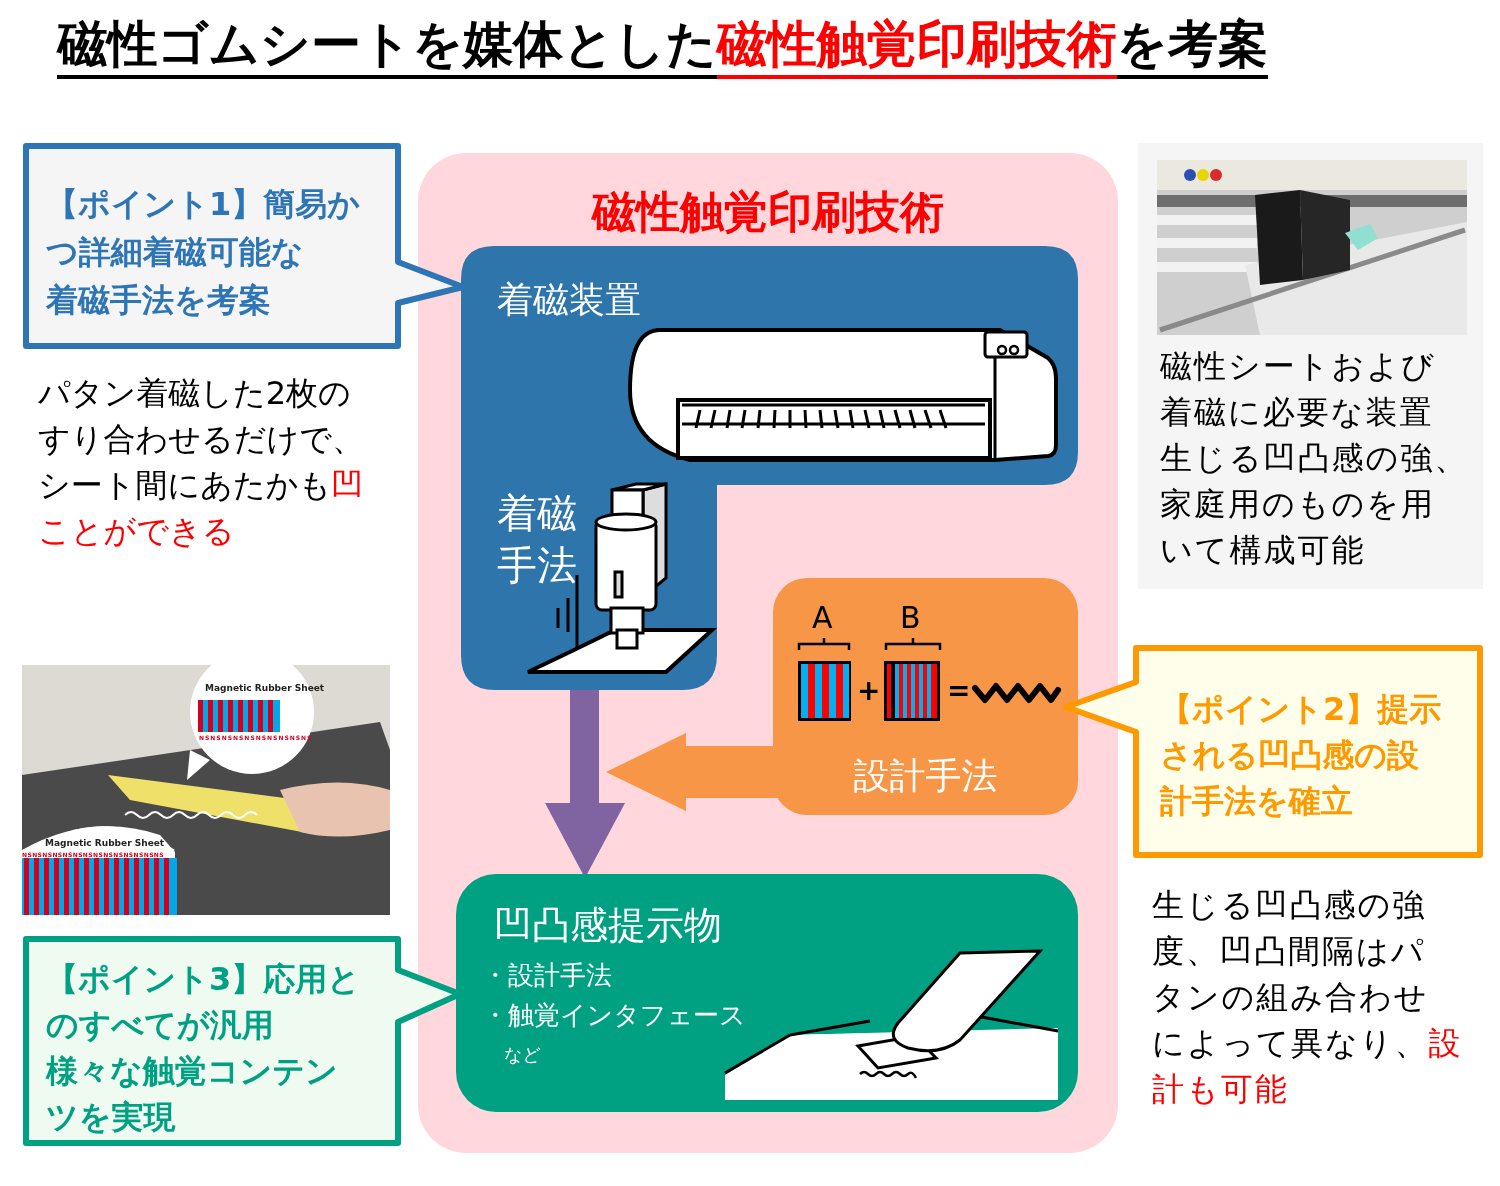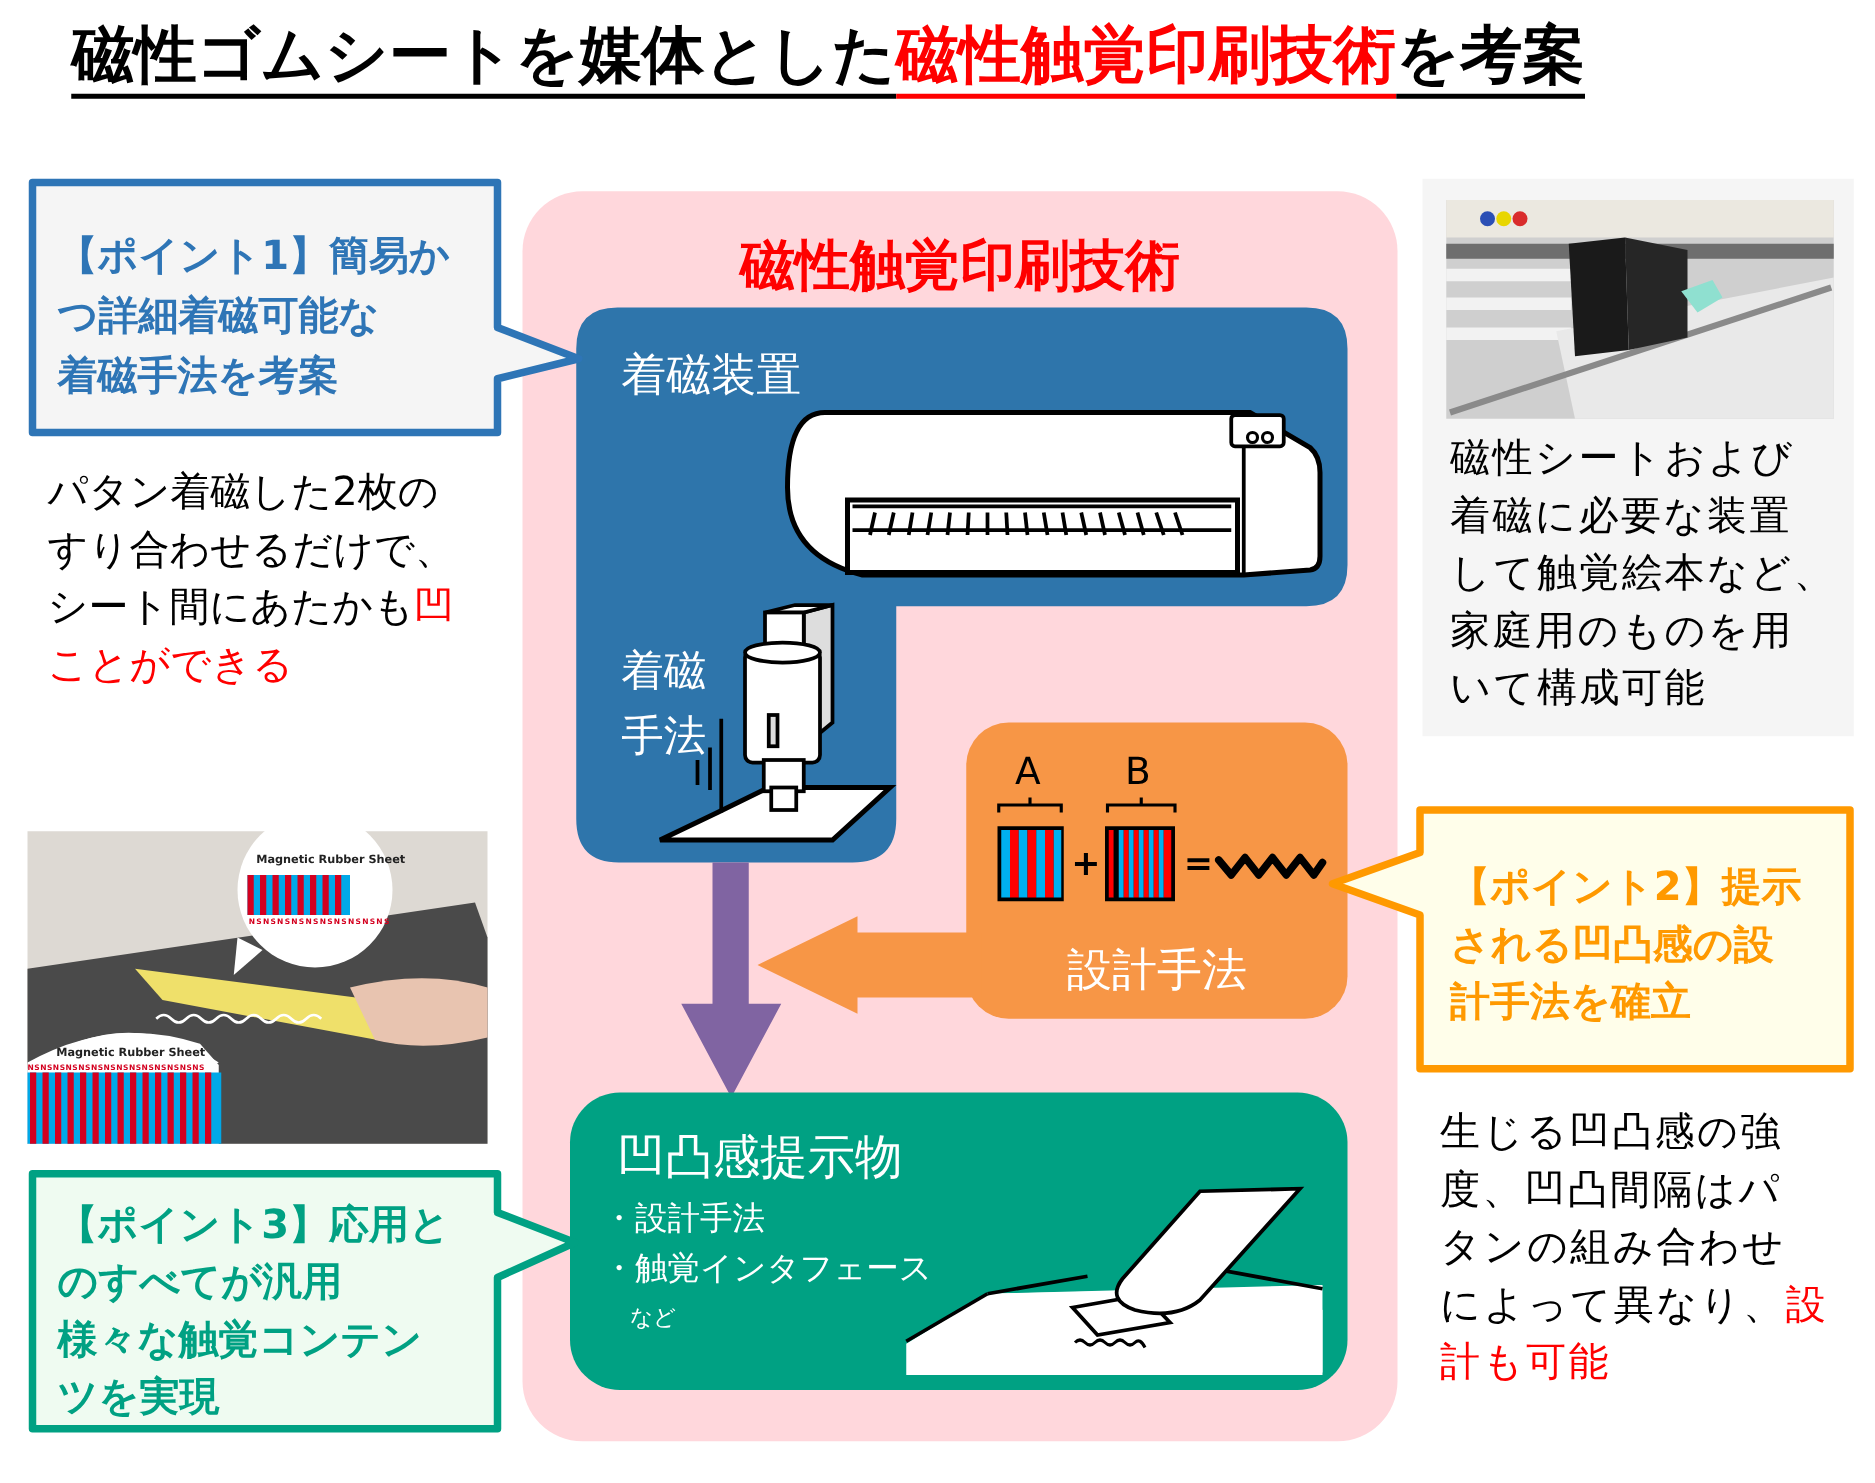--- a/index.html
+++ b/index.html
@@ -187,21 +187,21 @@
         <rect x="154" y="858" width="5" height="57"></rect>
       <rect x="164" y="858" width="5" height="57"></rect>
     </g>
     <path d="M108,775 L300,800 L318,835 L130,800 Z" fill="#efe06a"></path>
     <path d="M280,790 Q340,775 390,790 V830 Q340,842 300,832 Z" fill="#e8c4b0"></path>
     <path d="M125,815 q6,-6 12,0 t12,0 t12,0 t12,0 t12,0 t12,0 t12,0 t12,0 t12,0 t12,0 t12,0" fill="none" stroke="#fff" stroke-width="2"></path>
   </g>
 </svg>
 
 <div class="abs white" style="left:497px;top:276px;font-size:36px;">着磁装置</div>
-<div class="abs white" style="left:497px;top:487px;font-size:34px;line-height:52px;margin-top:24px;">
+<div class="abs white" style="left:497px;top:487px;font-size:40px;line-height:52px;">
   <div>着磁</div>
   <div>手法</div>
 </div>
 
 <div class="abs" style="left:812px;top:600px;font-size:30px;">A</div>
 <div class="abs" style="left:900px;top:600px;font-size:30px;">B</div>
 <div class="abs" style="left:857px;top:674px;font-size:28px;font-weight:bold;">+</div>
 <div class="abs" style="left:947px;top:674px;font-size:28px;font-weight:bold;">=</div>
 <div class="abs white" style="left:773px;top:752px;width:305px;text-align:center;font-size:36px;">設計手法</div>
 
@@ -233,21 +233,21 @@
 <div class="abs callout-text" style="left:46px;top:956px;color:#00a183;line-height:46px;">
   <div>【ポイント3】応用と</div>
   <div>のすべてが汎用</div>
   <div>様々な触覚コンテン</div>
   <div>ツを実現</div>
 </div>
 
 <div class="abs body-text" style="left:1160px;top:343px;letter-spacing:2px;">
   <div>磁性シートおよび</div>
   <div>着磁に必要な装置</div>
-  <div>して触覚絵本など、</div>
+  <div>生じる凹凸感の強、</div>
   <div>家庭用のものを用</div>
   <div>いて構成可能</div>
 </div>
 
 <div class="abs callout-text" style="left:1160px;top:686px;color:#ff9900;line-height:46px;">
   <div>【ポイント2】提示</div>
   <div>される凹凸感の設</div>
   <div>計手法を確立</div>
 </div>
 

